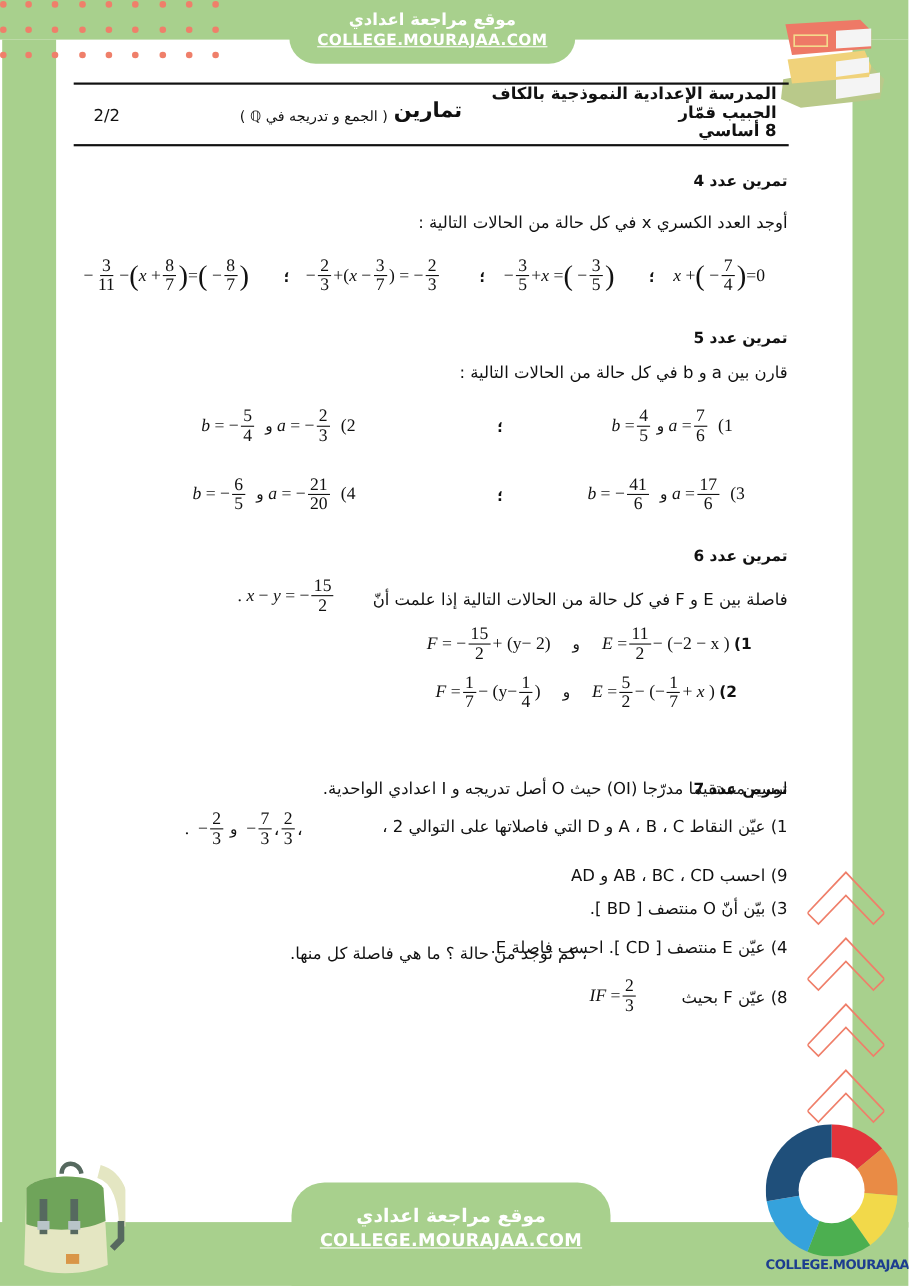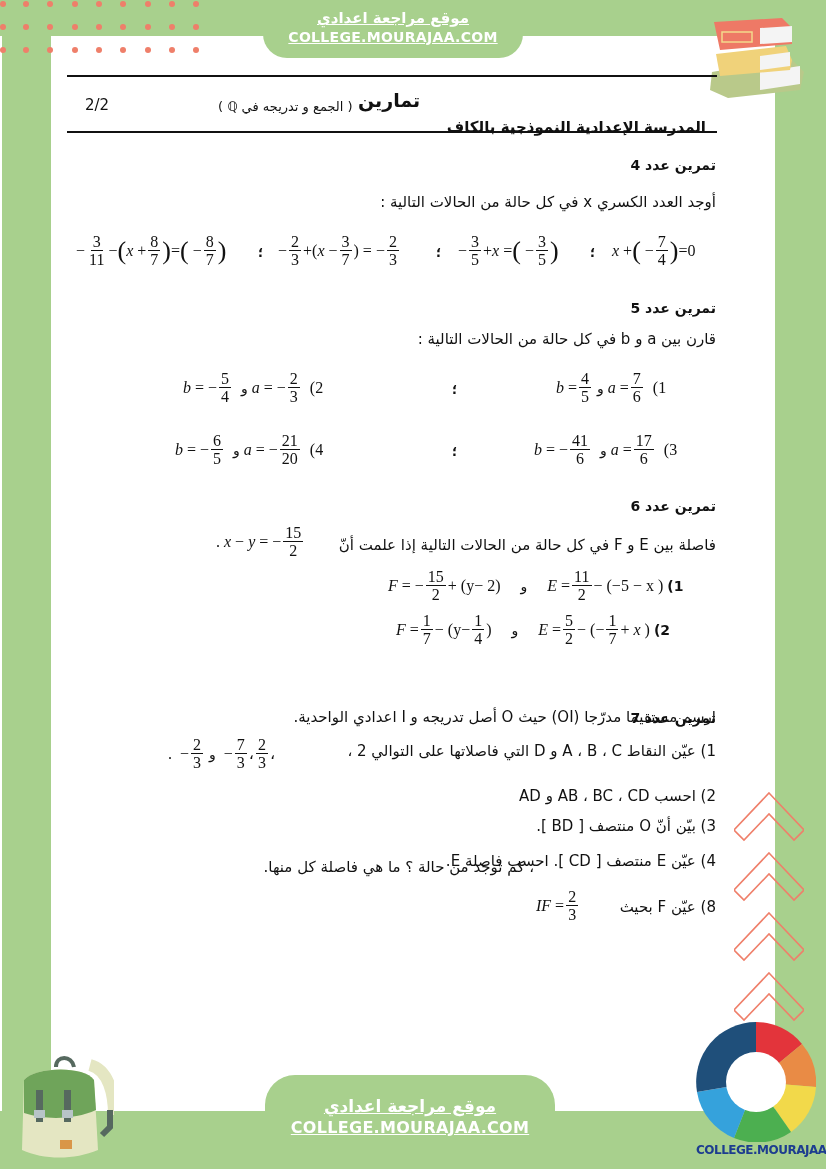--- a/index.html
+++ b/index.html
@@ -6,31 +6,31 @@
   html, body { width: 826px; height: 1169px; overflow: hidden; background: #ffffff; }
   body { position: relative; font-family: "DejaVu Sans", sans-serif; color: #111; }
   .green { background: #a8d08d; position: absolute; }
   #band-top { left: 0; top: 0; width: 826px; height: 36px; }
   #strip-left { left: 2px; top: 36px; width: 49px; height: 1080px; }
   #strip-right { left: 775px; top: 36px; width: 51px; height: 1080px; }
   #band-bottom { left: 0; top: 1111px; width: 826px; height: 58px; }
   .tab { position: absolute; background: #a8d08d; border-radius: 22px; text-align: center; color: #fff; font-family: "DejaVu Sans", sans-serif; font-weight: bold; }
   #tab-top { left: 263px; top: -20px; width: 260px; height: 78px; padding-top: 28px; border-radius: 0 0 24px 24px; }
   #tab-bottom { left: 265px; top: 1075px; width: 290px; height: 100px; padding-top: 20px; border-radius: 30px 30px 0 0; }
-  .tab .ar { font-size: 15px; text-decoration: underline; display: block; line-height: 20px; direction: rtl; }
+  .tab .ar { font-size: 15px; display: block; line-height: 20px; direction: rtl; }
   .tab .en { font-size: 14px; text-decoration: underline; display: block; letter-spacing: 0.3px; line-height: 18px; }
   #tab-bottom .ar { font-size: 17px; line-height: 22px; }
   #tab-bottom .en { font-size: 16px; line-height: 22px; }
   .dots { position: absolute; left: 0; top: 0; }
   .dot { position: absolute; width: 6px; height: 6px; border-radius: 50%; background: #ef7f6a; }
 
   
   .rule { position: absolute; left: 67px; width: 650px; height: 2px; background: #111; }
   .hdr { position: absolute; direction: rtl; }
-  #school { right: 120px; top: 77px; font-size: 15px; font-weight: bold; text-align: right; line-height: 17px; margin-top: 42px; }
+  #school { right: 120px; top: 77px; font-size: 15px; font-weight: bold; text-align: right; line-height: 17px; }
   #title { left: 358px; top: 89px; font-size: 19px; font-weight: bold; font-family: "DejaVu Sans", sans-serif; }
   #subtitle { left: 218px; top: 99px; font-size: 13px; }
   #pagenum { left: 85px; top: 96px; font-size: 15px; font-weight: normal; direction: ltr; }
 
   .ex-title { position: absolute; right: 110px; font-size: 14px; font-weight: bold; direction: rtl; }
   .ar-line { position: absolute; right: 110px; font-size: 15px; direction: rtl; white-space: nowrap; }
   .math { font-family: "Liberation Serif", serif; font-style: italic; }
   .row { position: absolute; font-family: "Liberation Serif", serif; font-size: 16px; white-space: nowrap; display: flex; align-items: center; }
   .frac { display: inline-flex; flex-direction: column; align-items: center; vertical-align: middle; margin: 0 2px; font-style: normal; }
   .frac .n { border-bottom: 1px solid #111; padding: 0 2px; line-height: 17px; }
@@ -92,20 +92,22 @@
   <path d="M60 46 L90 42 L90 56 L60 60 Z" fill="#f4f4f4"></path>
   <path d="M14 12 L82 8 L92 18 L92 34 L20 40 Z" fill="#ee7966"></path>
   <path d="M60 18 L92 16 L92 32 L60 34 Z" fill="#f4f4f4"></path>
   <rect x="22" y="22" width="30" height="10" fill="none" stroke="#f4d98c" stroke-width="1.5"></rect>
 </svg>
 
 <div class="rule" style="top:75px"></div>
 <div class="rule" style="top:131px"></div>
 <div class="hdr" id="school">
   <div>المدرسة الإعدادية النموذجية بالكاف</div>
+  <div>الحبيب قمّار</div>
+  <div>8 أساسي</div>
 </div>
 <div class="hdr" id="title">تمارين</div>
 <div class="hdr" id="subtitle">( الجمع و تدريجه في ℚ )</div>
 <div class="hdr" id="pagenum">2/2</div>
 
 <div class="ex-title" style="top:157px">تمرين عدد 4</div>
 <div class="ar-line" style="top:193px">أوجد العدد الكسري x في كل حالة من الحالات التالية :</div>
 <div class="row" style="left:76px;top:233px">
   <span>−</span><span class="frac">
       <span class="n">3</span>
@@ -220,21 +222,21 @@
   <span class="math">F</span>&nbsp;= −<span class="frac">
       <span class="n">15</span>
       <span class="d">2</span>
     </span>
   <span>+ (y− 2)</span>
   &nbsp;&nbsp;&nbsp;&nbsp;&nbsp;<span class="arw">و</span>&nbsp;&nbsp;&nbsp;&nbsp;&nbsp;
   <span class="math">E</span>&nbsp;=<span class="frac">
       <span class="n">11</span>
       <span class="d">2</span>
     </span>
-  <span>− (−5 − x )</span>&nbsp;<b style="font-family:'DejaVu Sans',sans-serif;font-size:14px">(1</b>
+  <span>− (−2 − x )</span>&nbsp;<b style="font-family:'DejaVu Sans',sans-serif;font-size:14px">(1</b>
 </div>
 <div class="row" style="left:396px;top:612px">
   <span class="math">F</span>&nbsp;=<span class="frac">
       <span class="n">1</span>
       <span class="d">7</span>
     </span>
   <span>− (y−</span><span class="frac">
       <span class="n">1</span>
       <span class="d">4</span>
     </span><span>)</span>
@@ -258,21 +260,21 @@
       <span class="d">3</span>
     </span>
   &nbsp;<span class="arw">و</span>&nbsp;&nbsp;−<span class="frac">
       <span class="n">7</span>
       <span class="d">3</span>
     </span><span>،</span><span class="frac">
       <span class="n">2</span>
       <span class="d">3</span>
     </span><span>،</span>
 </div>
-<div class="ar-line" style="top:787px">2) احسب AB ، BC ، CD و AD</div>
+<div class="ar-line" style="top:787px">9) احسب AB ، BC ، CD و AD</div>
 <div class="ar-line" style="top:817px">3) بيّن أنّ O منتصف [ BD ].</div>
 <div class="ar-line" style="top:852px">4) عيّن E منتصف [ CD ]. احسب فاصلة E.</div>
 <div class="ar-line" style="top:898px;right:110px">8) عيّن F بحيث</div>
 <div class="row" style="left:536px;top:888px">
   <i>IF</i>&nbsp;=<span class="frac">
       <span class="n">2</span>
       <span class="d">3</span>
     </span>
 </div>
 <div class="ar-line" style="top:858px;right:292px">، كم توجد من حالة ؟ ما هي فاصلة كل منها.</div>

